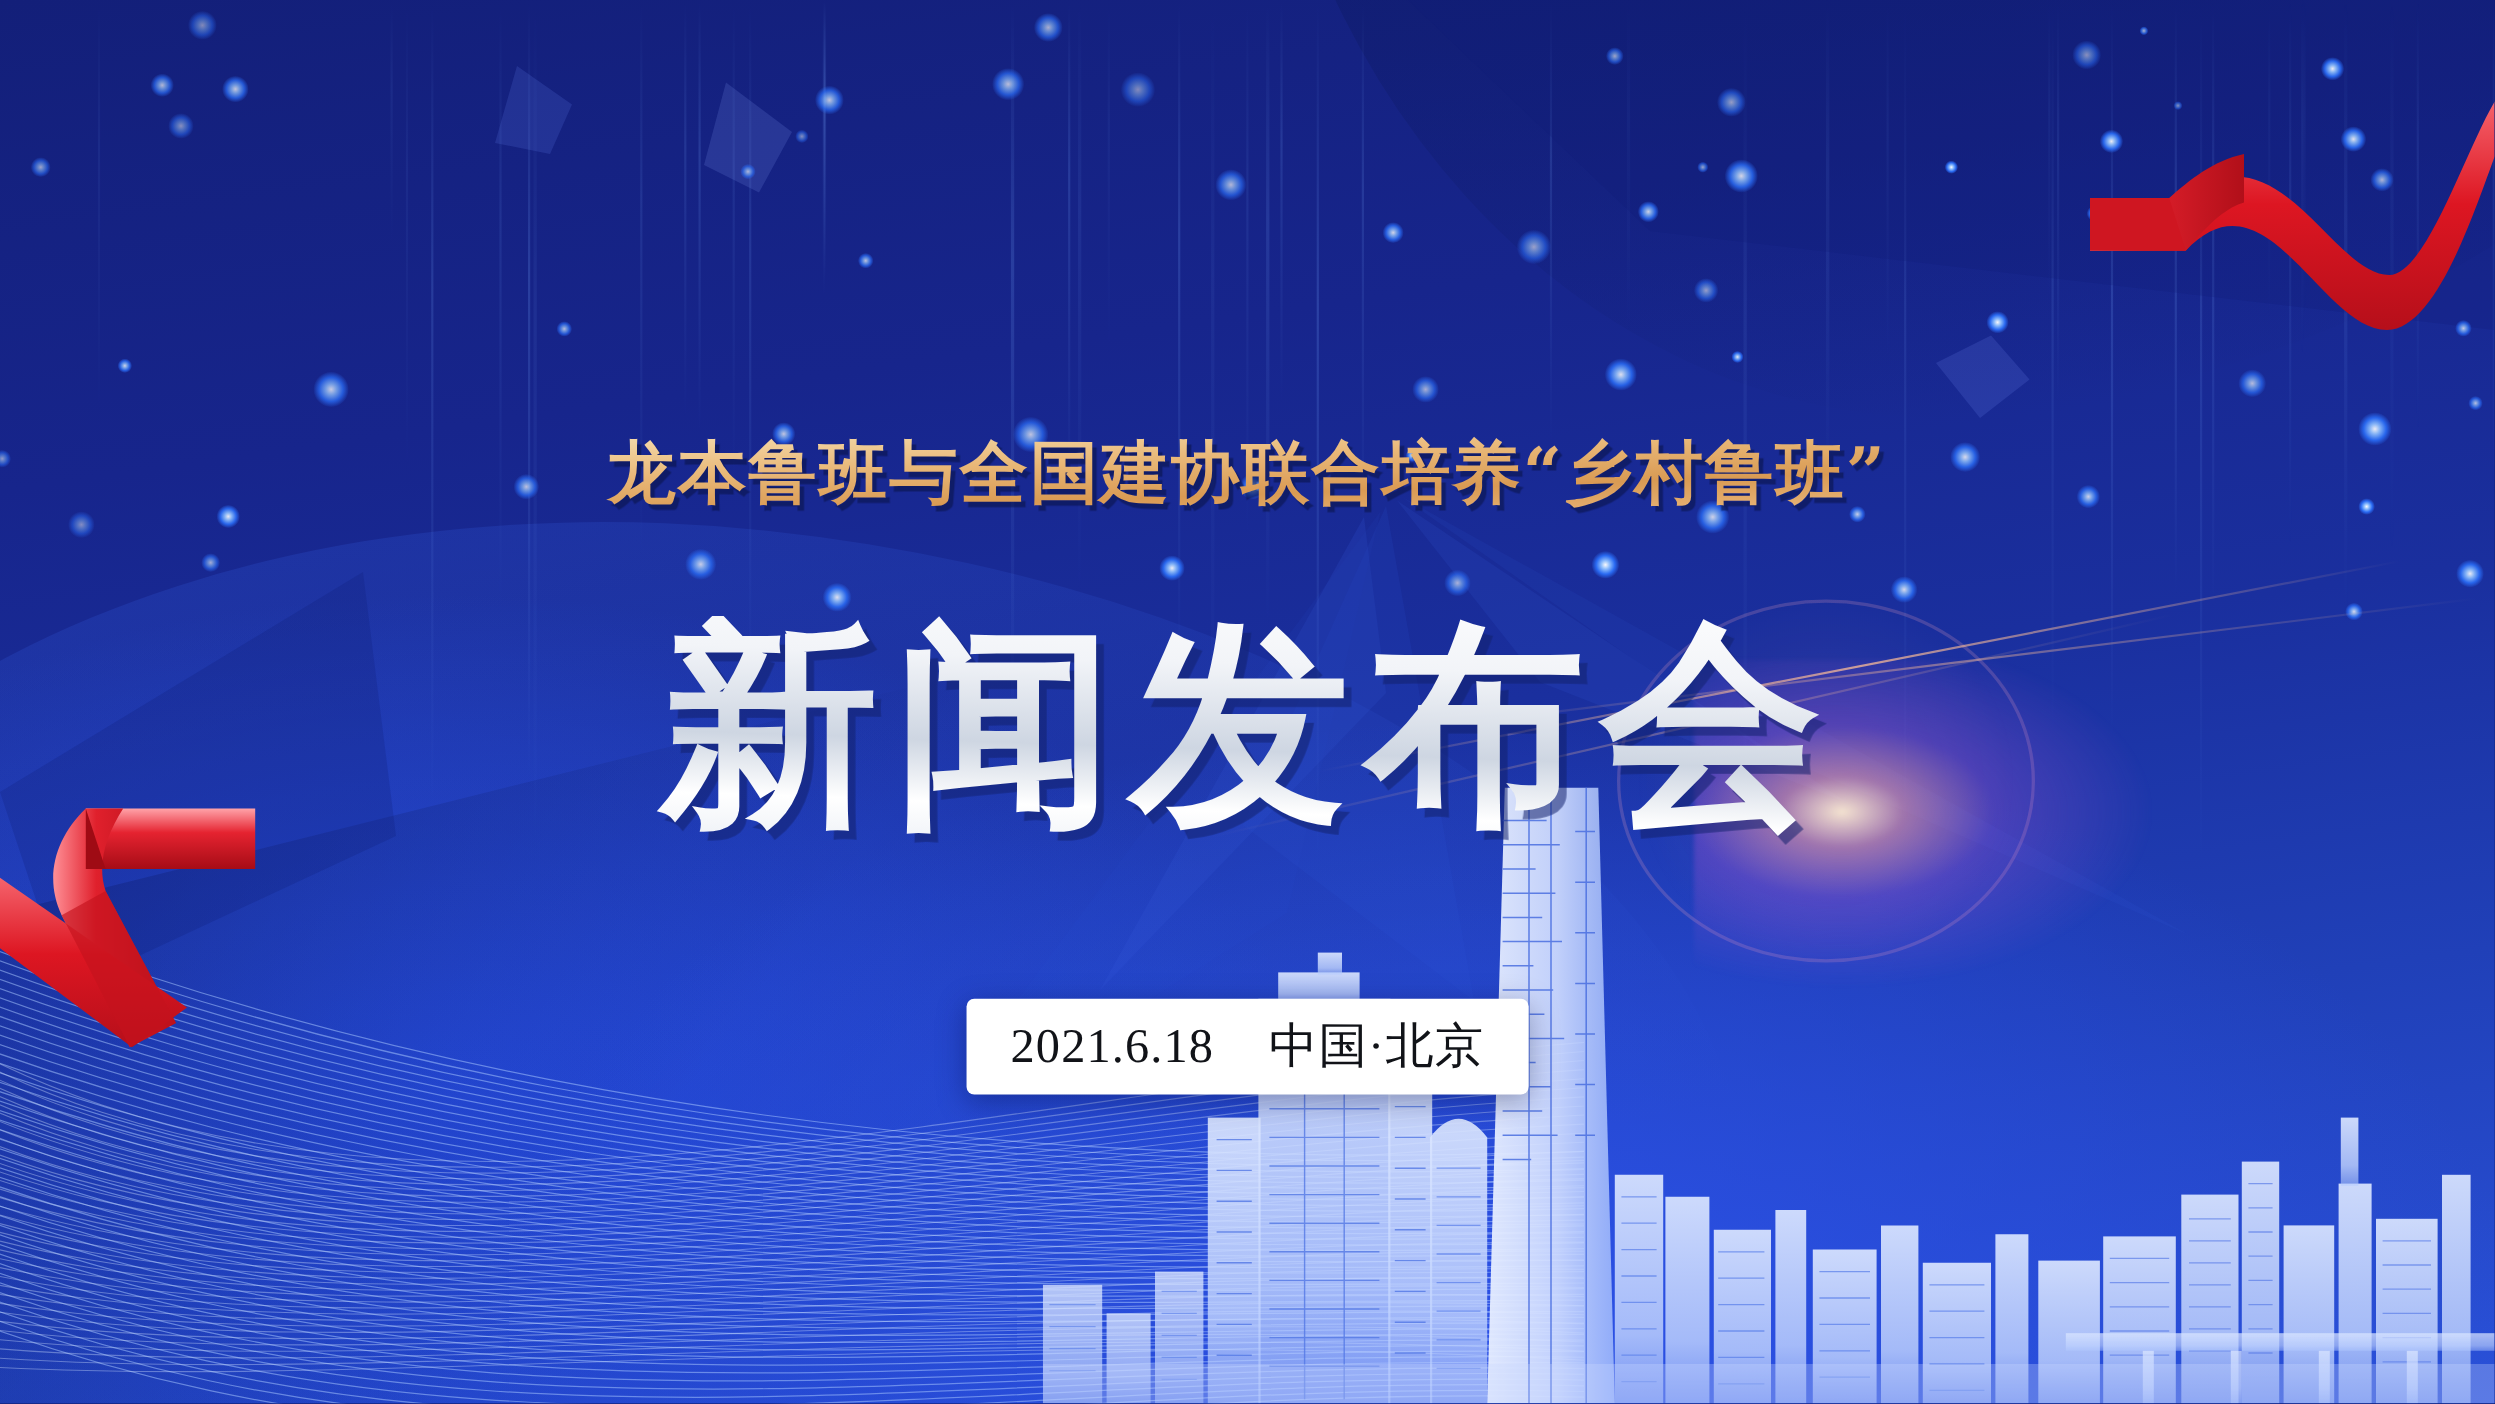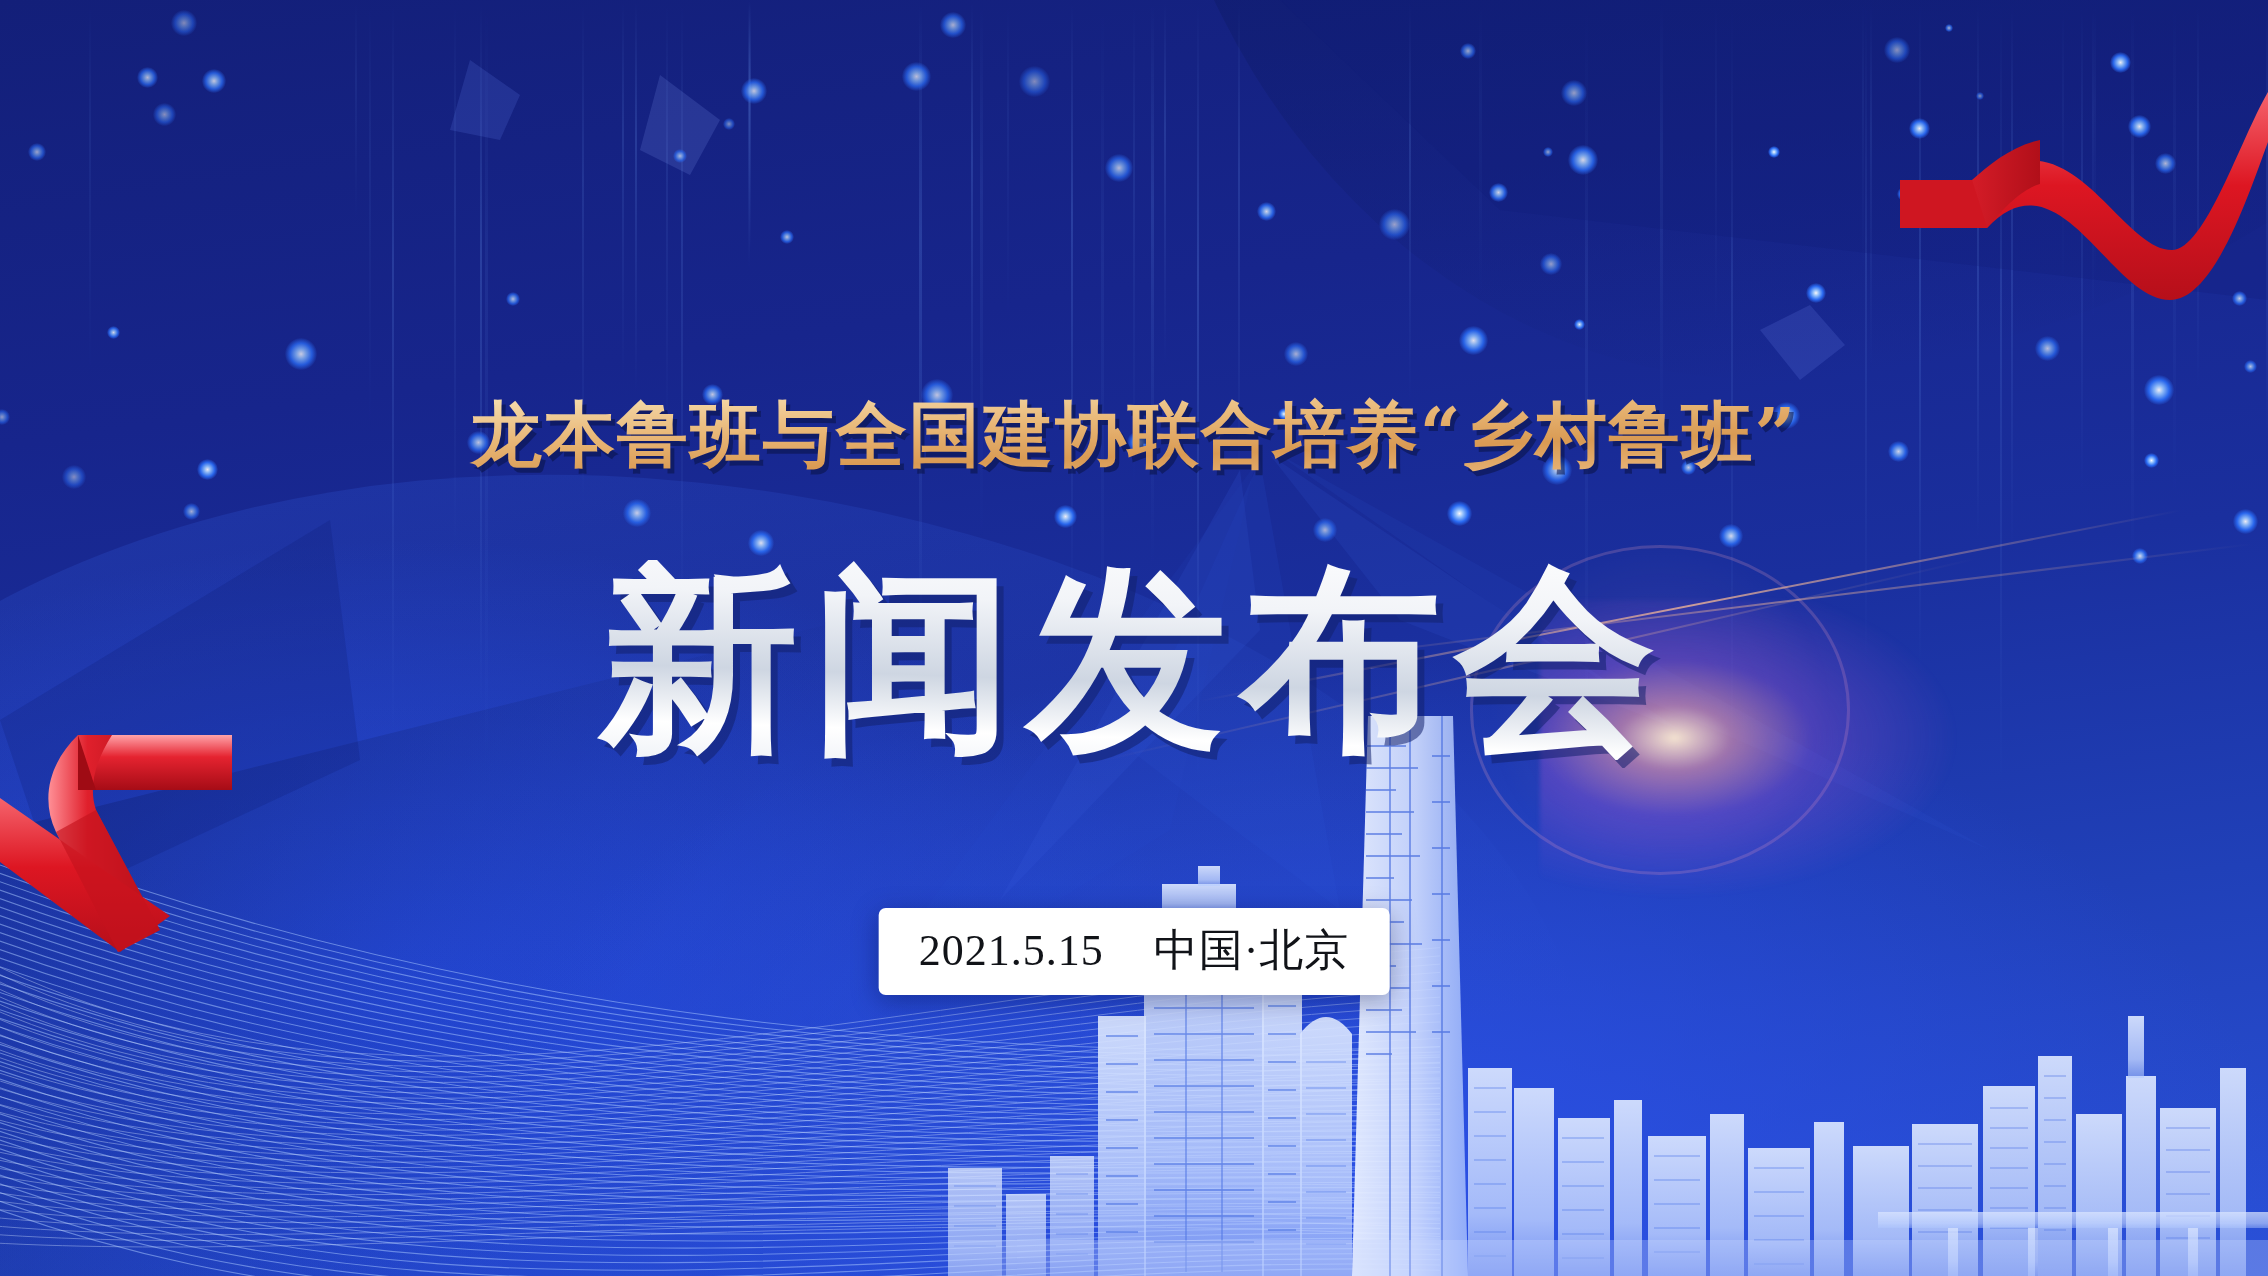--- a/index.html
+++ b/index.html
@@ -80,21 +80,21 @@
     display:flex;align-items:center;justify-content:center;gap:30px;
   }
   .rule{width:180px;height:3px;background:#ffffff;opacity:.95;}
   .tagline{
     color:#ffffff;font-size:42px;letter-spacing:3px;font-weight:400;
     font-family:"Liberation Sans","DejaVu Sans",sans-serif;white-space:nowrap;
   }
 
   .gold-title{
     position:absolute;left:0;right:0;top:388px;text-align:center;
-    font-size:71px;font-weight:700;letter-spacing:2px;white-space:nowrap;
+    font-size:62px;font-weight:700;letter-spacing:2px;white-space:nowrap;
     font-family:"DejaVu Serif","Liberation Serif",serif;
     background:linear-gradient(178deg,#fdf0d8 0%,#f5dcae 16%,#e9b878 40%,#d99a53 62%,#e8b579 82%,#f7e2bb 100%);
     -webkit-background-clip:text;background-clip:text;color:transparent;
     -webkit-text-fill-color:transparent;
     filter:drop-shadow(4px 5px 0 rgba(10,18,70,.55));
   }
 
   .headline{
     position:absolute;left:0;right:0;top:560px;text-align:center;
     font-size:200px;font-weight:700;letter-spacing:14px;line-height:1;white-space:nowrap;
@@ -485,19 +485,19 @@
   </svg>
 
   <div class="content">
 
 
     <div class="gold-title">龙本鲁班与全国建协联合培养“乡村鲁班”</div>
 
     <div class="headline">新闻发布会</div>
 
     <div class="date-badge">
-      <span>2021.5.15</span>
+      <span>2021.6.18</span>
       <span class="sep"></span>
       <span>中国·北京</span>
     </div>
 
   </div>
 </div>
 
 </body></html>

